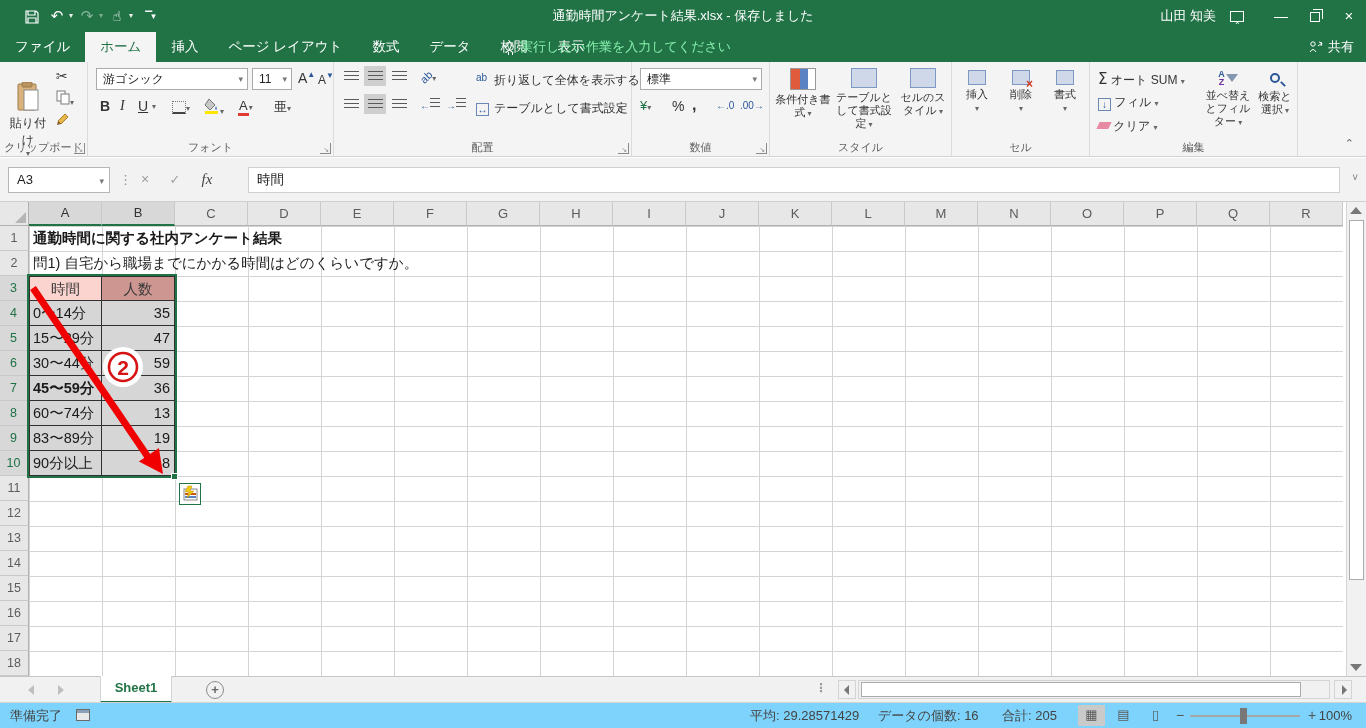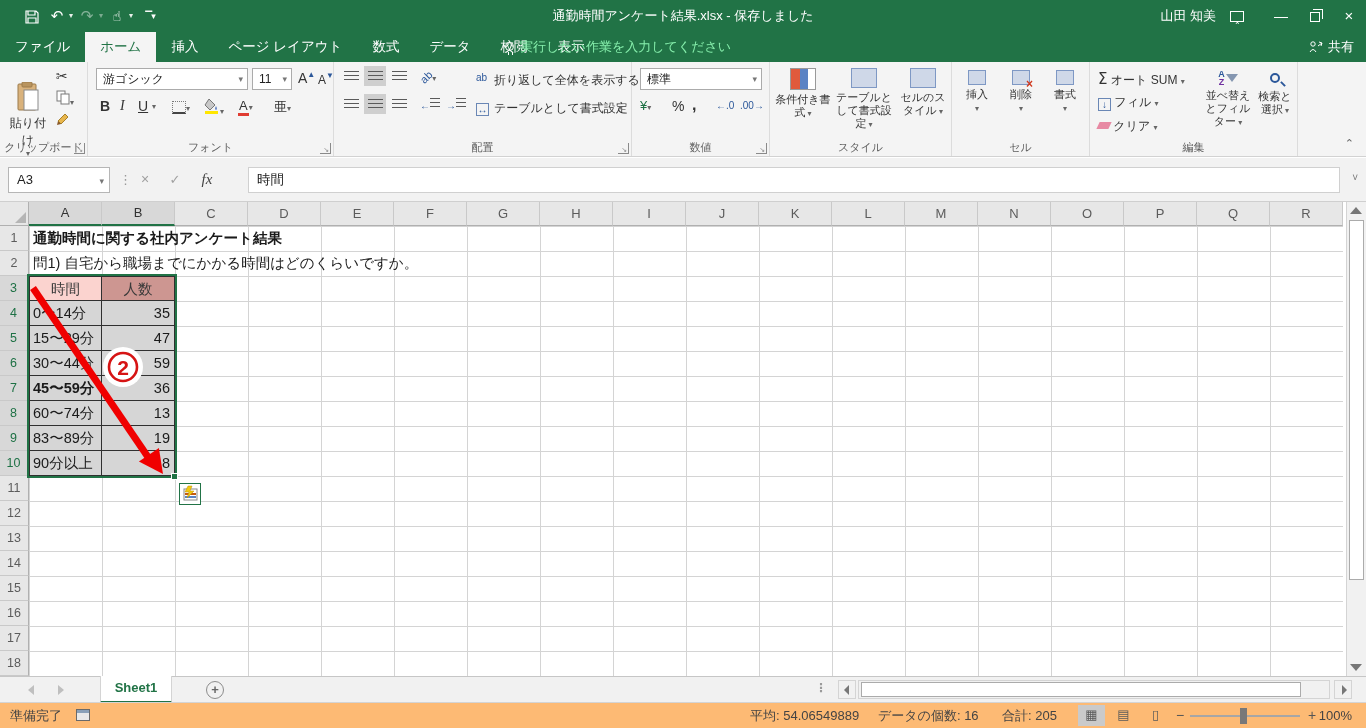--- a/index.html
+++ b/index.html
@@ -94,21 +94,21 @@
   #sheetbar { left:0; top:676px; width:1366px; height:26px; background:#f1f1f1; border-top:1px solid #c6c6c6;font-weight:bold; }
   .navarr { position:absolute; top:8px; width:0; height:0; border-top:5px solid transparent; border-bottom:5px solid transparent; }
   #sheettab { position:absolute; left:100px; top:-1px; width:72px; height:27px; background:#fff; border-left:1px solid #d4d4d4; border-right:1px solid #d4d4d4; border-bottom:2px solid #217346; text-align:center; line-height:24px; color:#217346; font-size:13px; }
   #newsheet { position:absolute; left:206px; top:4px; width:18px; height:18px; border:1px solid #8c8c8c; border-radius:50%; text-align:center; line-height:16px; color:#666; font-size:13px; }
   #hs-dots { position:absolute; left:815px; top:4px; color:#9a9a9a; font-size:12px; font-family:"DejaVu Sans",sans-serif; }
   .scrollarrowbox { position:absolute; top:3px; width:18px; height:19px; background:#f1f1f1; border:1px solid #d4d4d4; }
   #hs-track { position:absolute; left:858px; top:3px; width:472px; height:19px; background:#f1f1f1; border:1px solid #d4d4d4; }
   #hs-thumb { position:absolute; left:2px; top:1px; width:440px; height:15px; background:#fff; border:1px solid #ababab; }
 
   
-  #statusbar { left:0; top:702px; width:1366px; height:26px; background:#fdba74; border-top:1px solid #d4d4d4; color:#444; }
+  #statusbar { left:0; top:702px; width:1366px; height:26px; background:#7dd3fc; border-top:1px solid #d4d4d4; color:#444; }
   #sb-mode { position:absolute; left:10px; top:0; line-height:25px; font-size:13px; }
   #sb-macro { position:absolute; left:76px; top:6px; width:14px; height:12px; border:1px solid #6a6a6a; background:linear-gradient(#8aa0b8 0 3px, #e8e8e8 3px); }
   .sb-stat { position:absolute; top:0; line-height:25px; font-size:13px; }
   .viewbtn { position:absolute; top:2px; width:27px; height:21px; text-align:center; line-height:20px; color:#5a5a5a; font-size:13px; font-family:"DejaVu Sans",sans-serif; }
   .viewbtn.on { background:#cacaca; }
   #zoom-minus, #zoom-plus { position:absolute; top:0; line-height:25px; font-size:14px; color:#555; }
   #zoom-track { position:absolute; left:1190px; top:12px; width:110px; height:2px; background:#a6a6a6; }
   #zoom-thumb { position:absolute; left:50px; top:-7px; width:7px; height:16px; background:#787878; }
   #zoom-mid { position:absolute; left:54px; top:-4px; width:1px; height:10px; background:#a6a6a6; }
   #sb-zoom { position:absolute; right:14px; top:0; line-height:25px; font-size:13px; }
@@ -391,21 +391,21 @@
 
   <div class="abs" style="left:1346px;top:202px;width:20px;height:474px;background:#f1f1f1;border-left:1px solid #d4d4d4;">
     <div style="position:absolute;left:3px;top:5px;width:0;height:0;border-left:6px solid transparent;border-right:6px solid transparent;border-bottom:7px solid #777;"></div>
     <div style="position:absolute;left:2px;top:18px;width:15px;height:360px;background:#fff;border:1px solid #ababab;"></div>
     <div style="position:absolute;left:3px;bottom:5px;width:0;height:0;border-left:6px solid transparent;border-right:6px solid transparent;border-top:7px solid #777;"></div>
   </div>
 
   <div id="statusbar" class="abs">
     <span id="sb-mode">準備完了</span>
     <span id="sb-macro"></span>
-    <span class="sb-stat" style="left:750px;">平均: 54.06549889</span>
+    <span class="sb-stat" style="left:750px;">平均: 29.28571429</span>
     <span class="sb-stat" style="left:878px;">データの個数: 16</span>
     <span class="sb-stat" style="left:1002px;">合計: 205</span>
     <span class="viewbtn on" style="left:1078px;">▦</span>
     <span class="viewbtn" style="left:1110px;">▤</span>
     <span class="viewbtn" style="left:1142px;">▯</span>
     <span id="zoom-minus" style="left:1176px;">−</span>
     <div id="zoom-track">
         <div id="zoom-mid"></div>
         <div id="zoom-thumb"></div>
       </div>

